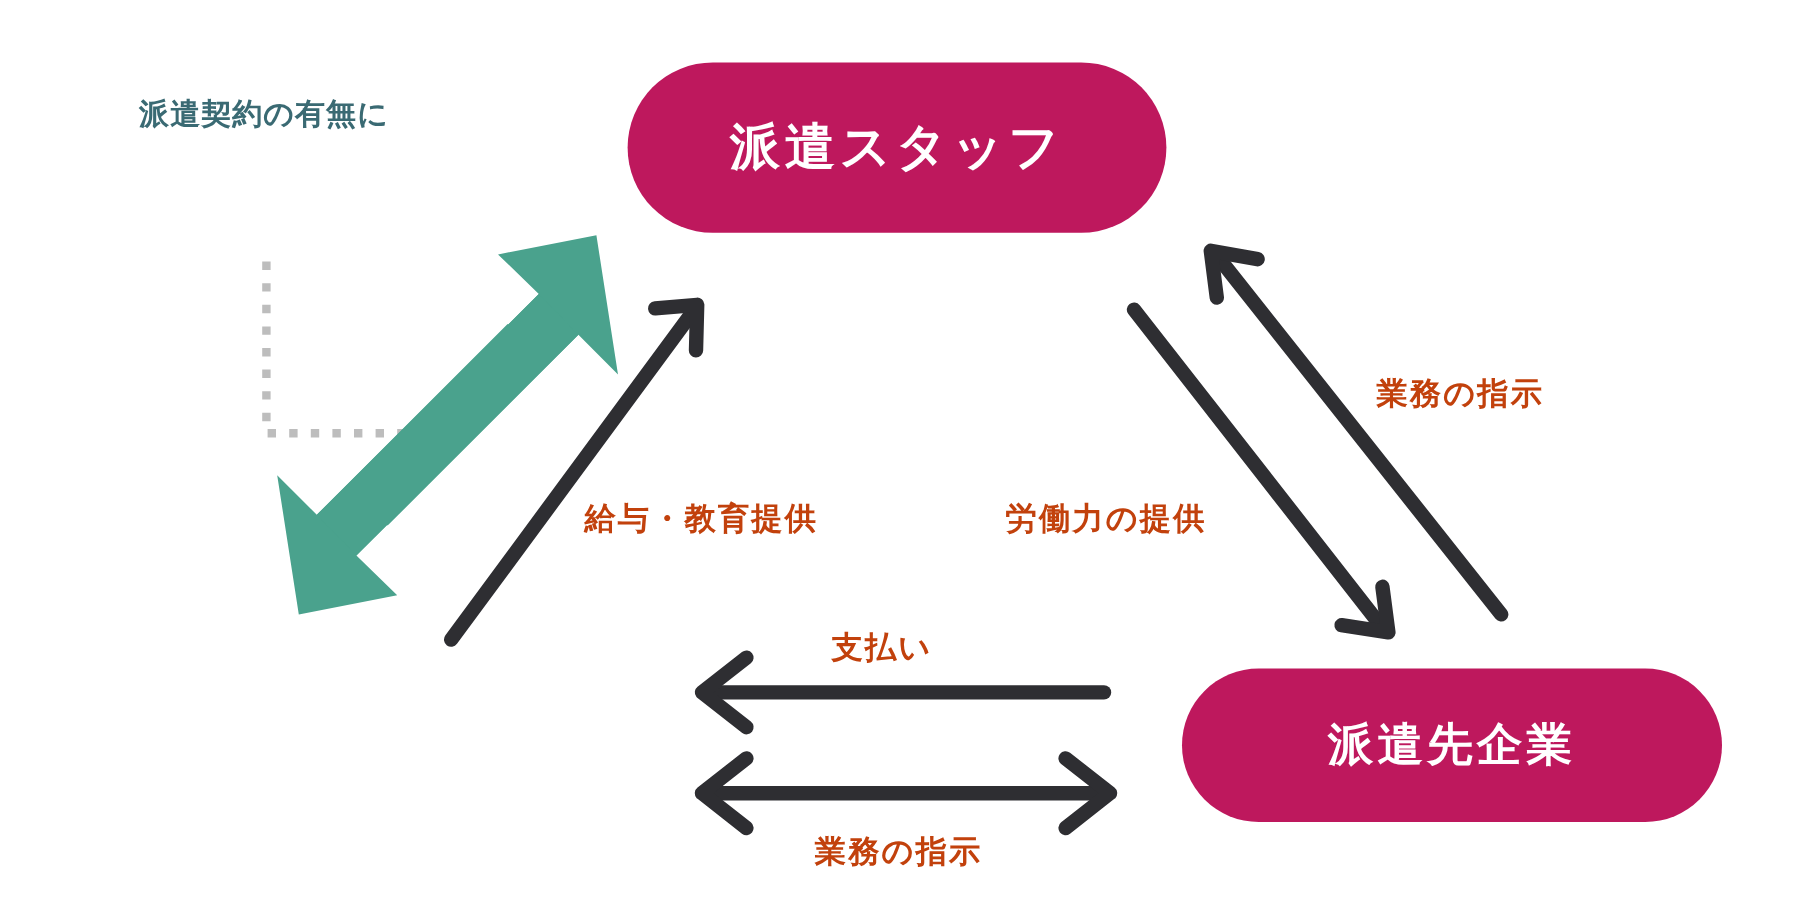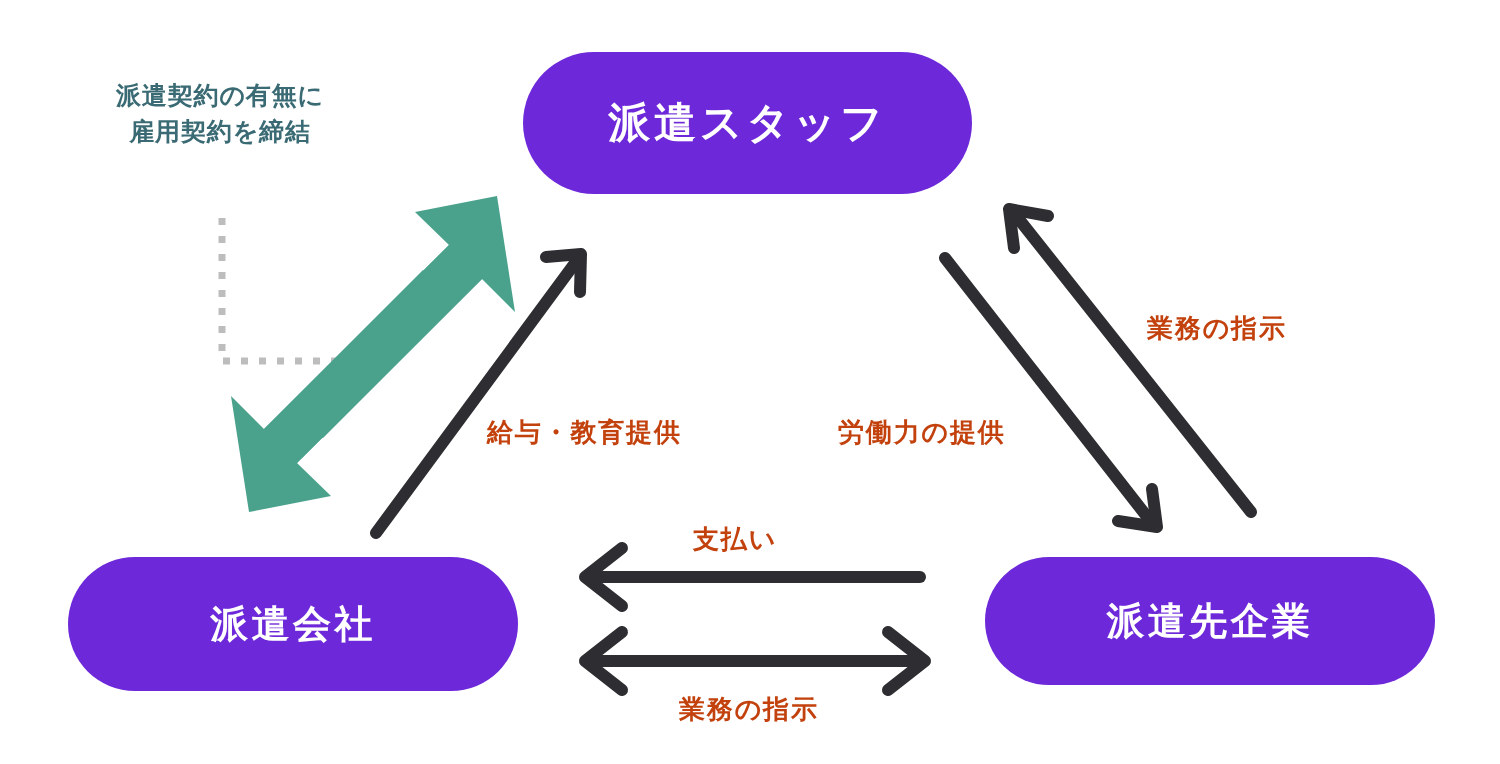--- a/index.html
+++ b/index.html
@@ -25,21 +25,21 @@
     width: 1500px;
     height: 764px;
   }
 
   
   .node {
     position: absolute;
     display: flex;
     align-items: center;
     justify-content: center;
-    background: #6d28d9;
+    background: #be185d;
     color: #ffffff;
     border-radius: 999px;
     font-weight: 700;
     letter-spacing: 0.09em;
     text-align: center;
     line-height: 1;
     z-index: 3;
   }
   #node-staff {
     left: 523px;
@@ -132,30 +132,26 @@
 
     <g stroke="#2e2e32" stroke-width="12" stroke-linecap="round" stroke-linejoin="round" fill="none">
       <line x1="590" y1="661" x2="920" y2="661"></line>
       <polyline points="622,632 585,661 622,690"></polyline>
       <polyline points="888,632 925,661 888,690"></polyline>
     </g>
   </svg>
 
   <div id="annotation">
     <div>派遣契約の有無に</div>
-    <div>雇用契約を締結</div>
   </div>
 
   <div class="node" id="node-staff">
     <span>派遣スタッフ</span>
   </div>
 
-  <div class="node" id="node-agency">
-    <span>派遣会社</span>
-  </div>
 
   <div class="node" id="node-client">
     <span>派遣先企業</span>
   </div>
 
   <div class="edge-label" id="label-labor">労働力の提供</div>
 
   <div class="edge-label" id="label-salary">給与・教育提供</div>
 
   <div class="edge-label" id="label-work">業務の指示</div>

